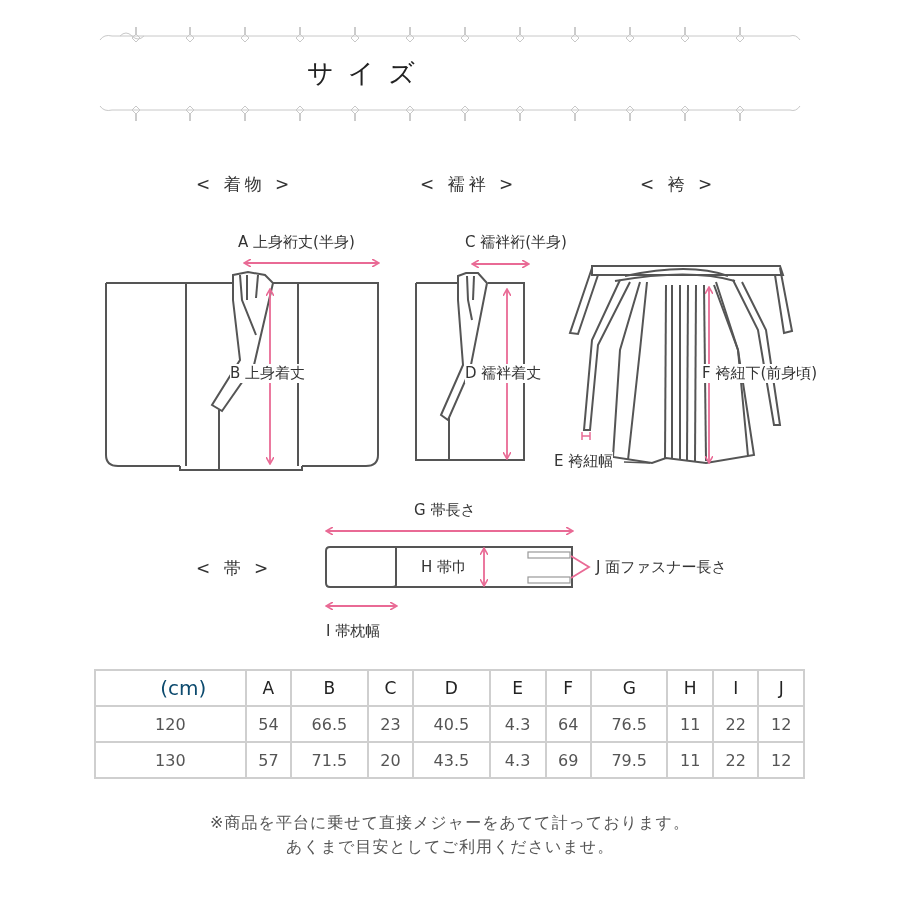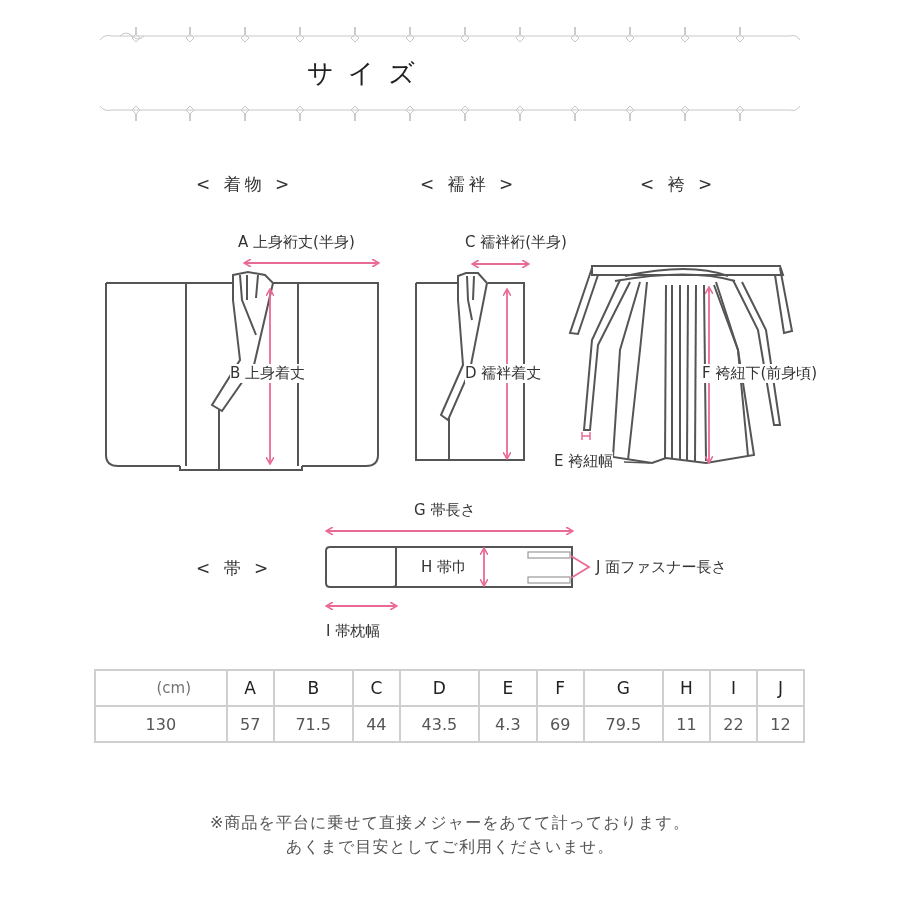--- a/index.html
+++ b/index.html
@@ -6,21 +6,21 @@
   body { width:900px; height:900px; position:relative; overflow:hidden;
          font-family:"DejaVu Sans", sans-serif; color:#333; }
   .abs { position:absolute; }
   .title { left:0; width:736px; top:56px; text-align:center; font-size:26px; letter-spacing:14px; color:#222; }
   .sec { font-size:17px; color:#333; letter-spacing:4px; white-space:nowrap; }
   .lbl { font-size:15px; color:#333; white-space:nowrap; }
   svg { position:absolute; left:0; top:0; }
   table.size { position:absolute; left:94px; top:669px; width:711px; border-collapse:collapse; }
   table.size td { border:2px solid #cfcfcf; text-align:center; height:34px; font-size:16px; color:#555; padding:0; }
   table.size tr.hdr td { color:#222; font-size:17px; }
-  table.size tr.hdr td.unit { color:#737373; font-size:15px;padding-left:26px; }
+  table.size tr.hdr td.unit { color:#0c4a6e; font-size:20px;padding-left:26px; }
   .note { left:0; width:900px; text-align:center; font-size:16px; color:#555; letter-spacing:1px; }
 </style>
 </head>
 <body>
 
 <svg width="900" height="900">
   <defs>
     <marker id="ah" markerWidth="8" markerHeight="8" refX="6" refY="4" orient="auto-start-reverse" markerUnits="userSpaceOnUse">
       <path d="M0,0 L7,4 L0,8" fill="none" stroke="#e96a95" stroke-width="1.6"></path>
     </marker>
@@ -161,24 +161,37 @@
     <td>C</td>
     <td>D</td>
     <td>E</td>
     <td>F</td>
     <td>G</td>
     <td>H</td>
     <td>I</td>
     <td>J</td>
   </tr>
   <tr>
+    <td>120</td>
+    <td>54</td>
+    <td>66.5</td>
+    <td>23</td>
+    <td>40.5</td>
+    <td>4.3</td>
+    <td>64</td>
+    <td>76.5</td>
+    <td>11</td>
+    <td>22</td>
+    <td>12</td>
+  </tr>
+  <tr>
     <td>130</td>
     <td>57</td>
     <td>71.5</td>
-    <td>44</td>
+    <td>20</td>
     <td>43.5</td>
     <td>4.3</td>
     <td>69</td>
     <td>79.5</td>
     <td>11</td>
     <td>22</td>
     <td>12</td>
   </tr>
 </tbody>
   </table>

